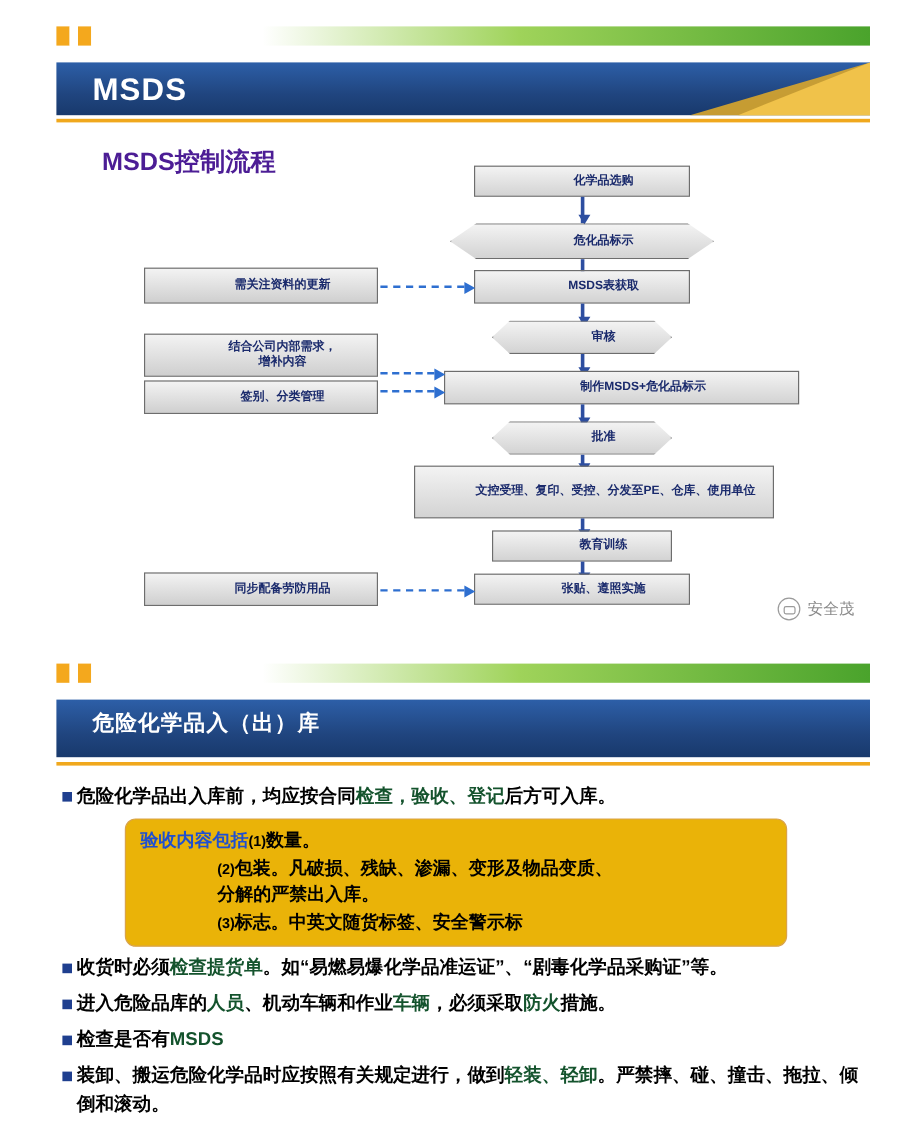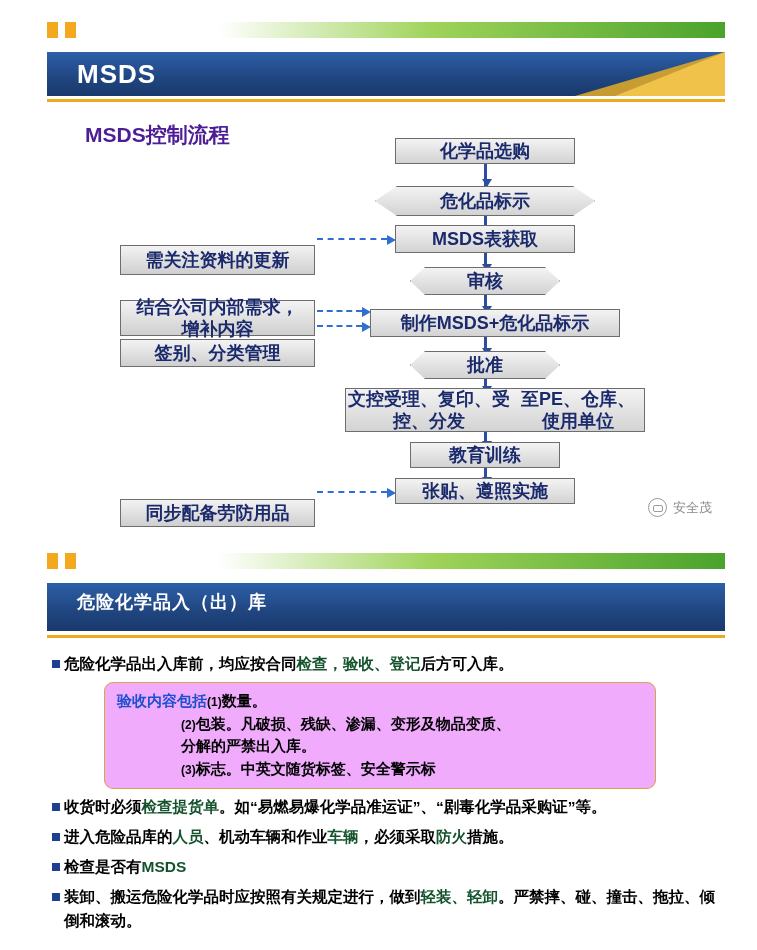--- a/index.html
+++ b/index.html
@@ -91,42 +91,42 @@
   .flow {
     position: absolute;
     left: 110px;
     top: 130px;
     width: 560px;
     height: 390px;
   }
   .node {
     position: absolute;
     box-sizing: border-box;
-    font-size: 18px;
+    font-size: 10px;
     font-weight: bold;
     color: #1a2a6c;
     display: flex;
     align-items: center;
     justify-content: center;
     text-align: center;
     line-height: 1.25;
+    padding-left: 36px;
   }
   .rect {
     background: linear-gradient(to bottom,#f3f3f3,#d3d3d3);
     border: 1px solid #6d6d6d;
   }
   .diamondbox {
     background: linear-gradient(to bottom,#f3f3f3,#d3d3d3);
     border: 1px solid #6d6d6d;
     clip-path: polygon(10% 0, 90% 0, 100% 50%, 90% 100%, 10% 100%, 0 50%);
   }
   .leftbox {
     background: linear-gradient(to bottom,#f3f3f3,#cfcfcf);
     border: 1px solid #6d6d6d;
-    margin-top: 22px;
   }
   .arrow-v {
     position: absolute;
     width: 0;
     border-left: 1px solid #2d4ea0;
   }
   .arrow-v::after {
     content: "";
     position: absolute;
     left: -5px;
@@ -241,21 +241,21 @@
     background: #1f3f8f;
     margin-top: 8px;
     margin-right: 4px;
   }
   .btext { flex: 1; }
   .blue { color: #14532d; }
   .callout {
     margin: 6px 0 4px 52px;
     width: 552px;
     box-sizing: border-box;
-    background: #f0abfc;
+    background: #eab308;
     border: 1px solid #d9a34a;
     border-radius: 9px;
     padding: 7px 10px 8px 12px;
     color: #000;
     font-size: 15px;
     line-height: 1.5;
   }
   .callout .hl { color: #1f4fd0; }
   .callout .indent { padding-left: 64px; text-indent: 0; }
   .callout .indent2 { padding-left: 64px; }
@@ -289,21 +289,21 @@
 
     <div class="node diamondbox" style="left:265px; top:56px; width:220px; height:30px;">危化品标示</div>
     <div class="arrow-v thick" style="left:374px; top:86px; height:22px;"></div>
 
     <div class="node rect" style="left:285px; top:95px; width:180px; height:28px;">MSDS表获取</div>
     <div class="arrow-v thick" style="left:374px; top:123px; height:18px;"></div>
 
     <div class="node diamondbox" style="left:300px; top:137px; width:150px; height:28px;">审核</div>
     <div class="arrow-v thick" style="left:374px; top:165px; height:18px;"></div>
 
-    <div class="node rect" style="left:260px; top:179px; width:250px; height:28px;">制作MSDS+危化品标示</div>
+    <div class="node rect" style="left:260px; top:179px; width:296px; height:28px;">制作MSDS+危化品标示</div>
     <div class="arrow-v thick" style="left:374px; top:207px; height:18px;"></div>
 
     <div class="node diamondbox" style="left:300px; top:221px; width:150px; height:28px;">批准</div>
     <div class="arrow-v thick" style="left:374px; top:249px; height:14px;"></div>
 
     <div class="node rect" style="left:235px; top:258px; width:300px; height:44px; ">
       <span>文控受理、复印、受控、分发</span>
       <span>至PE、仓库、使用单位</span>
     </div>
     <div class="arrow-v thick" style="left:374px; top:302px; height:16px;"></div>

